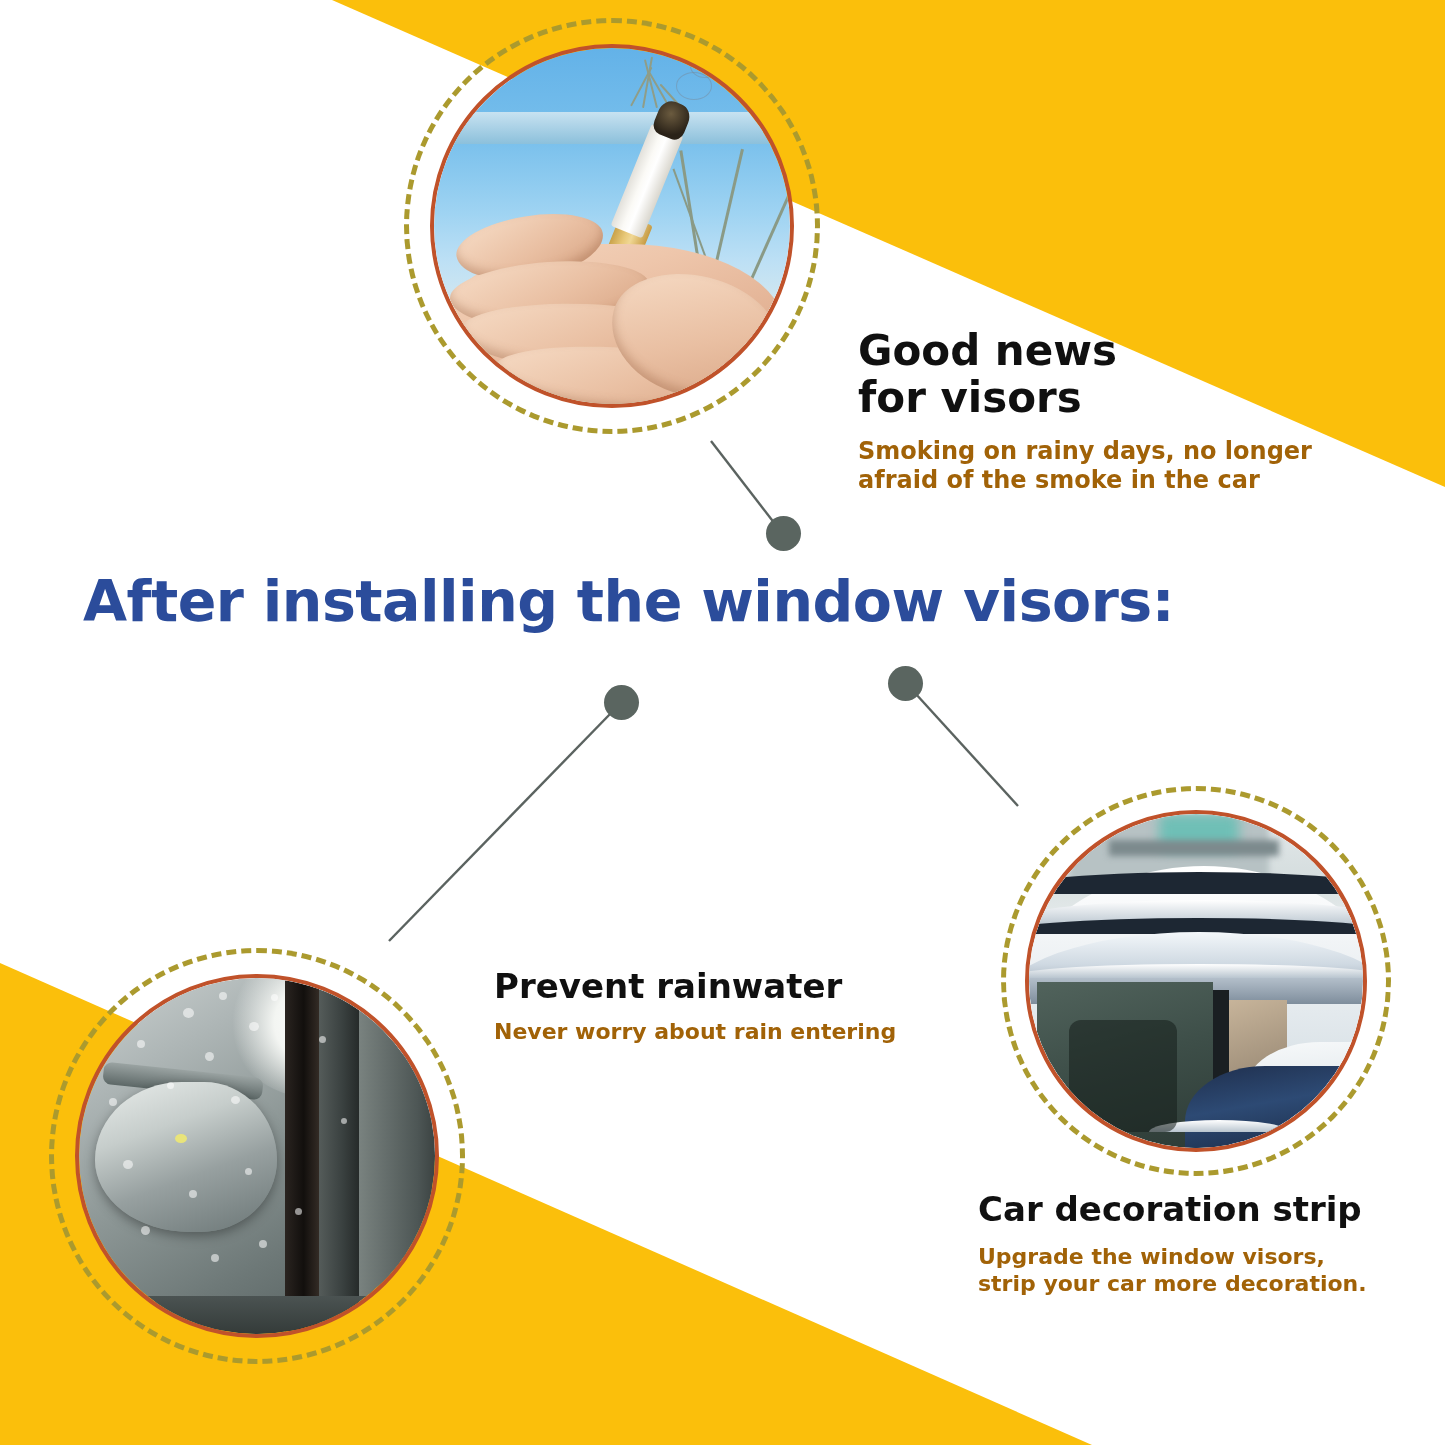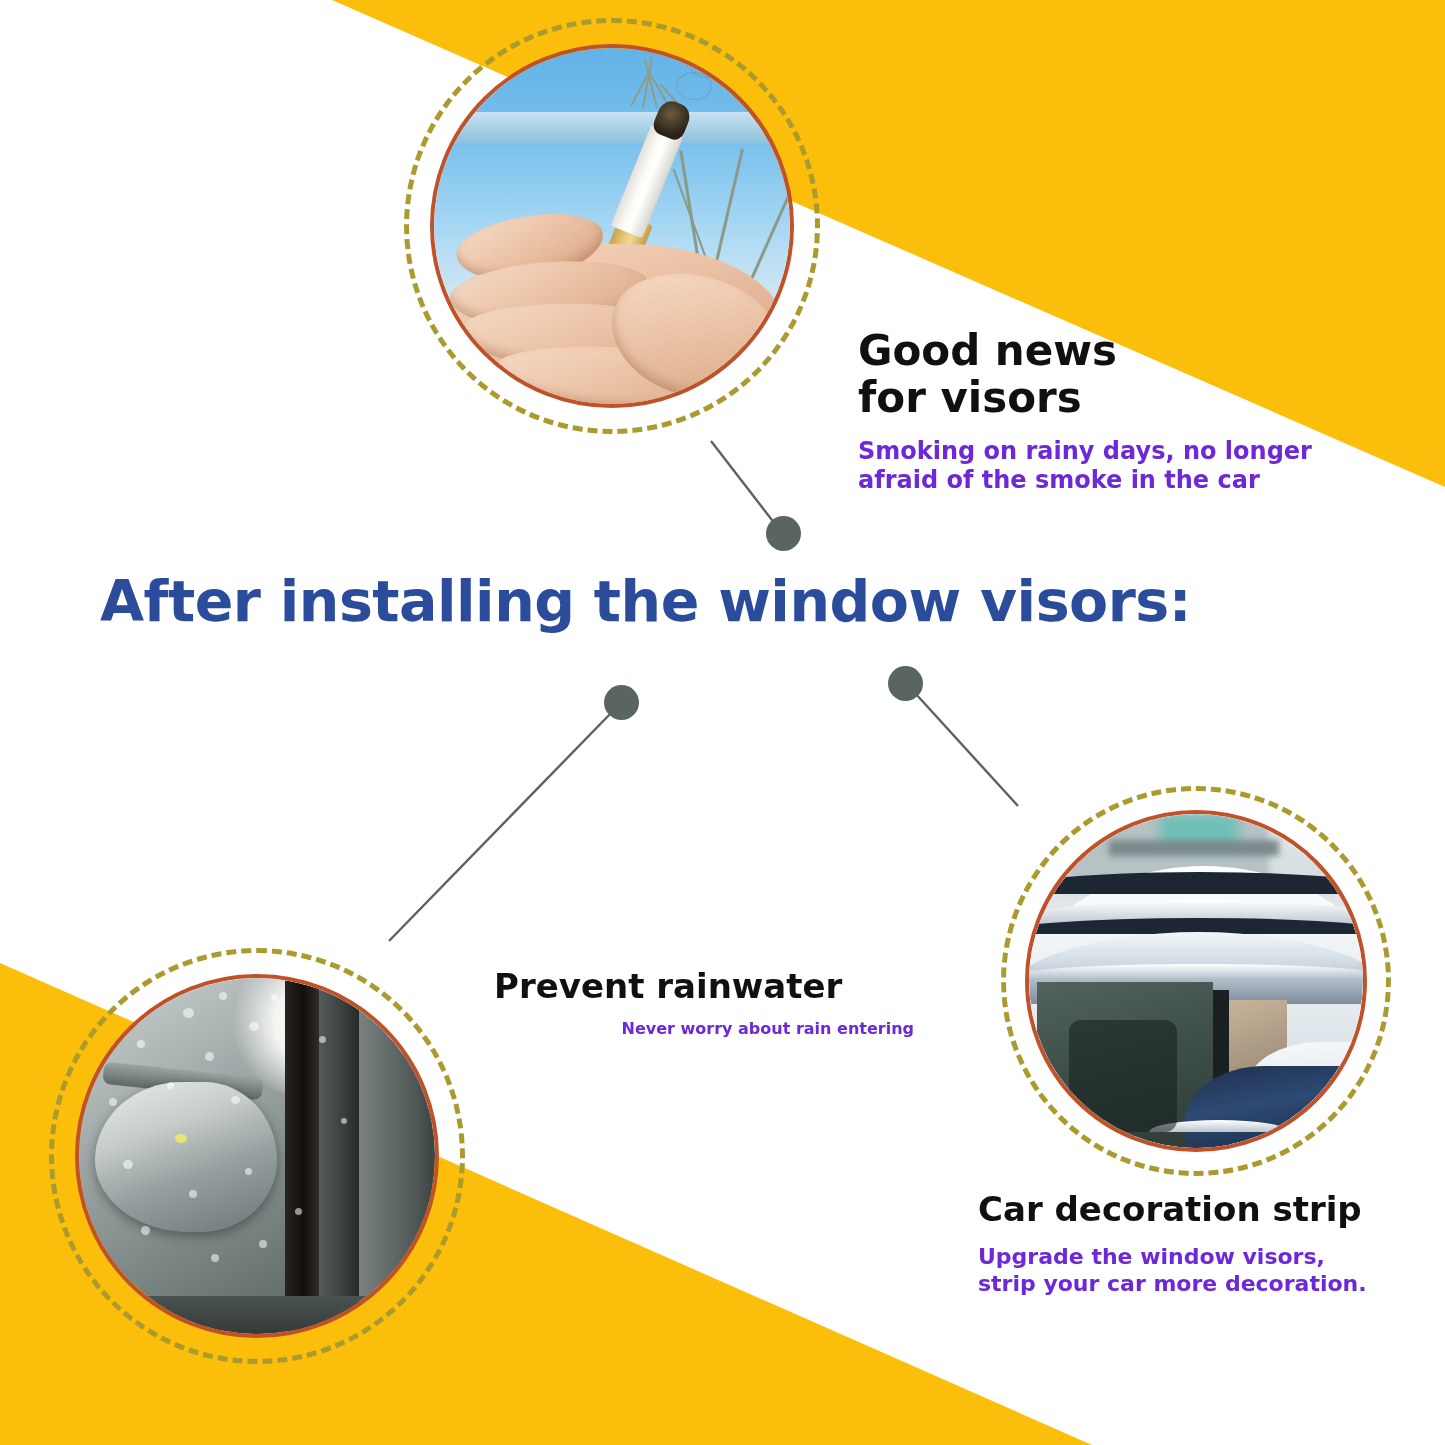--- a/index.html
+++ b/index.html
@@ -68,21 +68,21 @@
      background:linear-gradient(175deg,#f7f9fa,#d9e1e6);}
 
   
   .dot{position:absolute;border-radius:50%;}
   .connectors{position:absolute;left:0;top:0;width:1445px;height:1445px;}
 
   
   .txt{position:absolute;}
   .h-main{font-weight:bold;color:#2B4C9B;white-space:nowrap;letter-spacing:-.5px;}
   .h-sub{font-weight:bold;color:#101010;line-height:1.12;}
-  .p-sub{font-weight:bold;color:#6d28d9;line-height:1.22;}
+  .p-sub{font-weight:bold;color:#a16207;line-height:1.22;}
 </style>
 </head>
 <body>
 
 <div id="stage">
 
   <svg class="band" viewBox="0 0 1445 1445" preserveAspectRatio="none">
     <polygon points="332,0 1445,0 1445,487" fill="#fbbf0b"></polygon>
     <polygon points="0,963 0,1445 1092,1445" fill="#fbbf0b"></polygon>
   </svg>
@@ -185,32 +185,32 @@
       <div class="hood" style="left:156px;top:252px;width:200px;height:92px;"></div>
       <div class="chrome" style="left:120px;top:306px;width:140px;height:12px;"></div>
       <div class="window" style="left:40px;top:206px;width:108px;height:112px;background:rgba(20,30,26,.55);border-radius:12px;"></div>
     </div>
   </div>
 
   <div class="dot" style="left:766px;top:516px;width:35px;height:35px;background:#5a6560;"></div>
   <div class="dot" style="left:604px;top:685px;width:35px;height:35px;background:#5a6560;"></div>
   <div class="dot" style="left:888px;top:666px;width:35px;height:35px;background:#5a6560;"></div>
 
-  <div class="txt h-main" style="left:100px;top:568px;font-size:57px;">After installing the window visors:</div>
+  <div class="txt h-main" style="left:83px;top:568px;font-size:57px;">After installing the window visors:</div>
 
   <div class="txt" style="left:858px;top:327px;width:470px;">
     <div class="h-sub" style="font-size:42px;">Good news</div>
     <div class="h-sub" style="font-size:42px;">for visors</div>
     <div class="p-sub" style="font-size:24px;margin-top:16px;">Smoking on rainy days, no longer</div>
     <div class="p-sub" style="font-size:24px;">afraid of the smoke in the car</div>
   </div>
 
   <div class="txt" style="left:494px;top:925px;width:420px;">
     <div class="h-sub" style="font-size:34px;margin-top:42px;">Prevent rainwater</div>
-    <div class="p-sub" style="font-size:16px;margin-top:14px;text-align:right;">Never worry about rain entering</div>
+    <div class="p-sub" style="font-size:22px;margin-top:14px;">Never worry about rain entering</div>
   </div>
 
   <div class="txt" style="left:978px;top:1190px;width:430px;">
     <div class="h-sub" style="font-size:34px;">Car decoration strip</div>
     <div class="p-sub" style="font-size:22px;margin-top:16px;">Upgrade the window visors,</div>
     <div class="p-sub" style="font-size:22px;">strip your car more decoration.</div>
   </div>
 
 </div>
 

